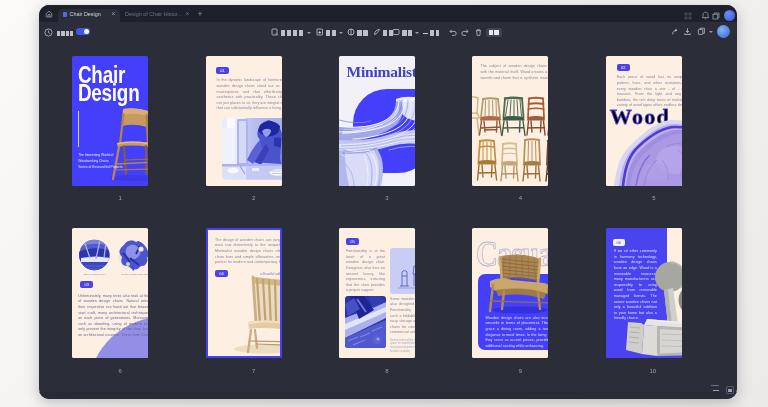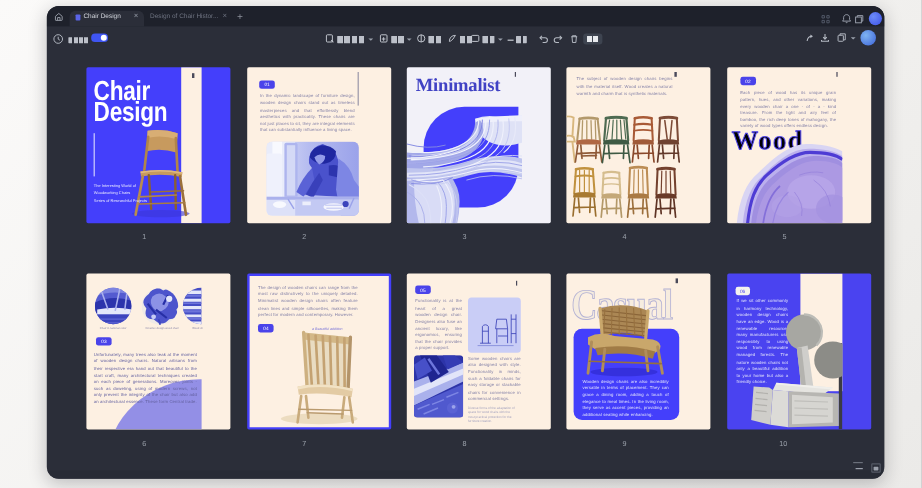--- a/index.html
+++ b/index.html
@@ -6,21 +6,21 @@
   html,body { width:768px; height:407px; overflow:hidden;
     font-family:"Liberation Sans", sans-serif; }
   body { background:linear-gradient(135deg,#fbfaf9 0%,#f2f1ef 55%,#ebeae8 100%); position:relative; }
   .win { position:absolute; left:39px; top:5px; width:698px; height:394px;
     background:#2b2e39; border-radius:10px; overflow:hidden;
     box-shadow:0 4px 14px rgba(30,32,40,.25); }
   .tabbar { position:absolute; left:0; top:0; width:698px; height:17px; background:#1e212b; }
   .abs { position:absolute; }
   .cjk { border-radius:.5px; }
   .num { position:absolute; color:#9aa0aa; font-size:6px; text-align:center; width:20px; }
-  .slide { position:absolute; width:120px; height:130px; border-radius:1.5px; overflow:hidden; }
+  .slide { position:absolute; width:76px; height:130px; border-radius:1.5px; overflow:hidden; }
   .badge { position:absolute; background:#4a43ea; border-radius:2px; color:#fff;
     font-size:4px; line-height:7px; text-align:center; width:13px; height:7px; }
   .p { position:absolute; color:#807fa6; font-size:3.55px; line-height:5.6px;
      letter-spacing:.1px; text-align:justify; }
   .pw { color:#e4e5fb; }
 </style>
 </head>
 <body>
 <div class="win">
 

